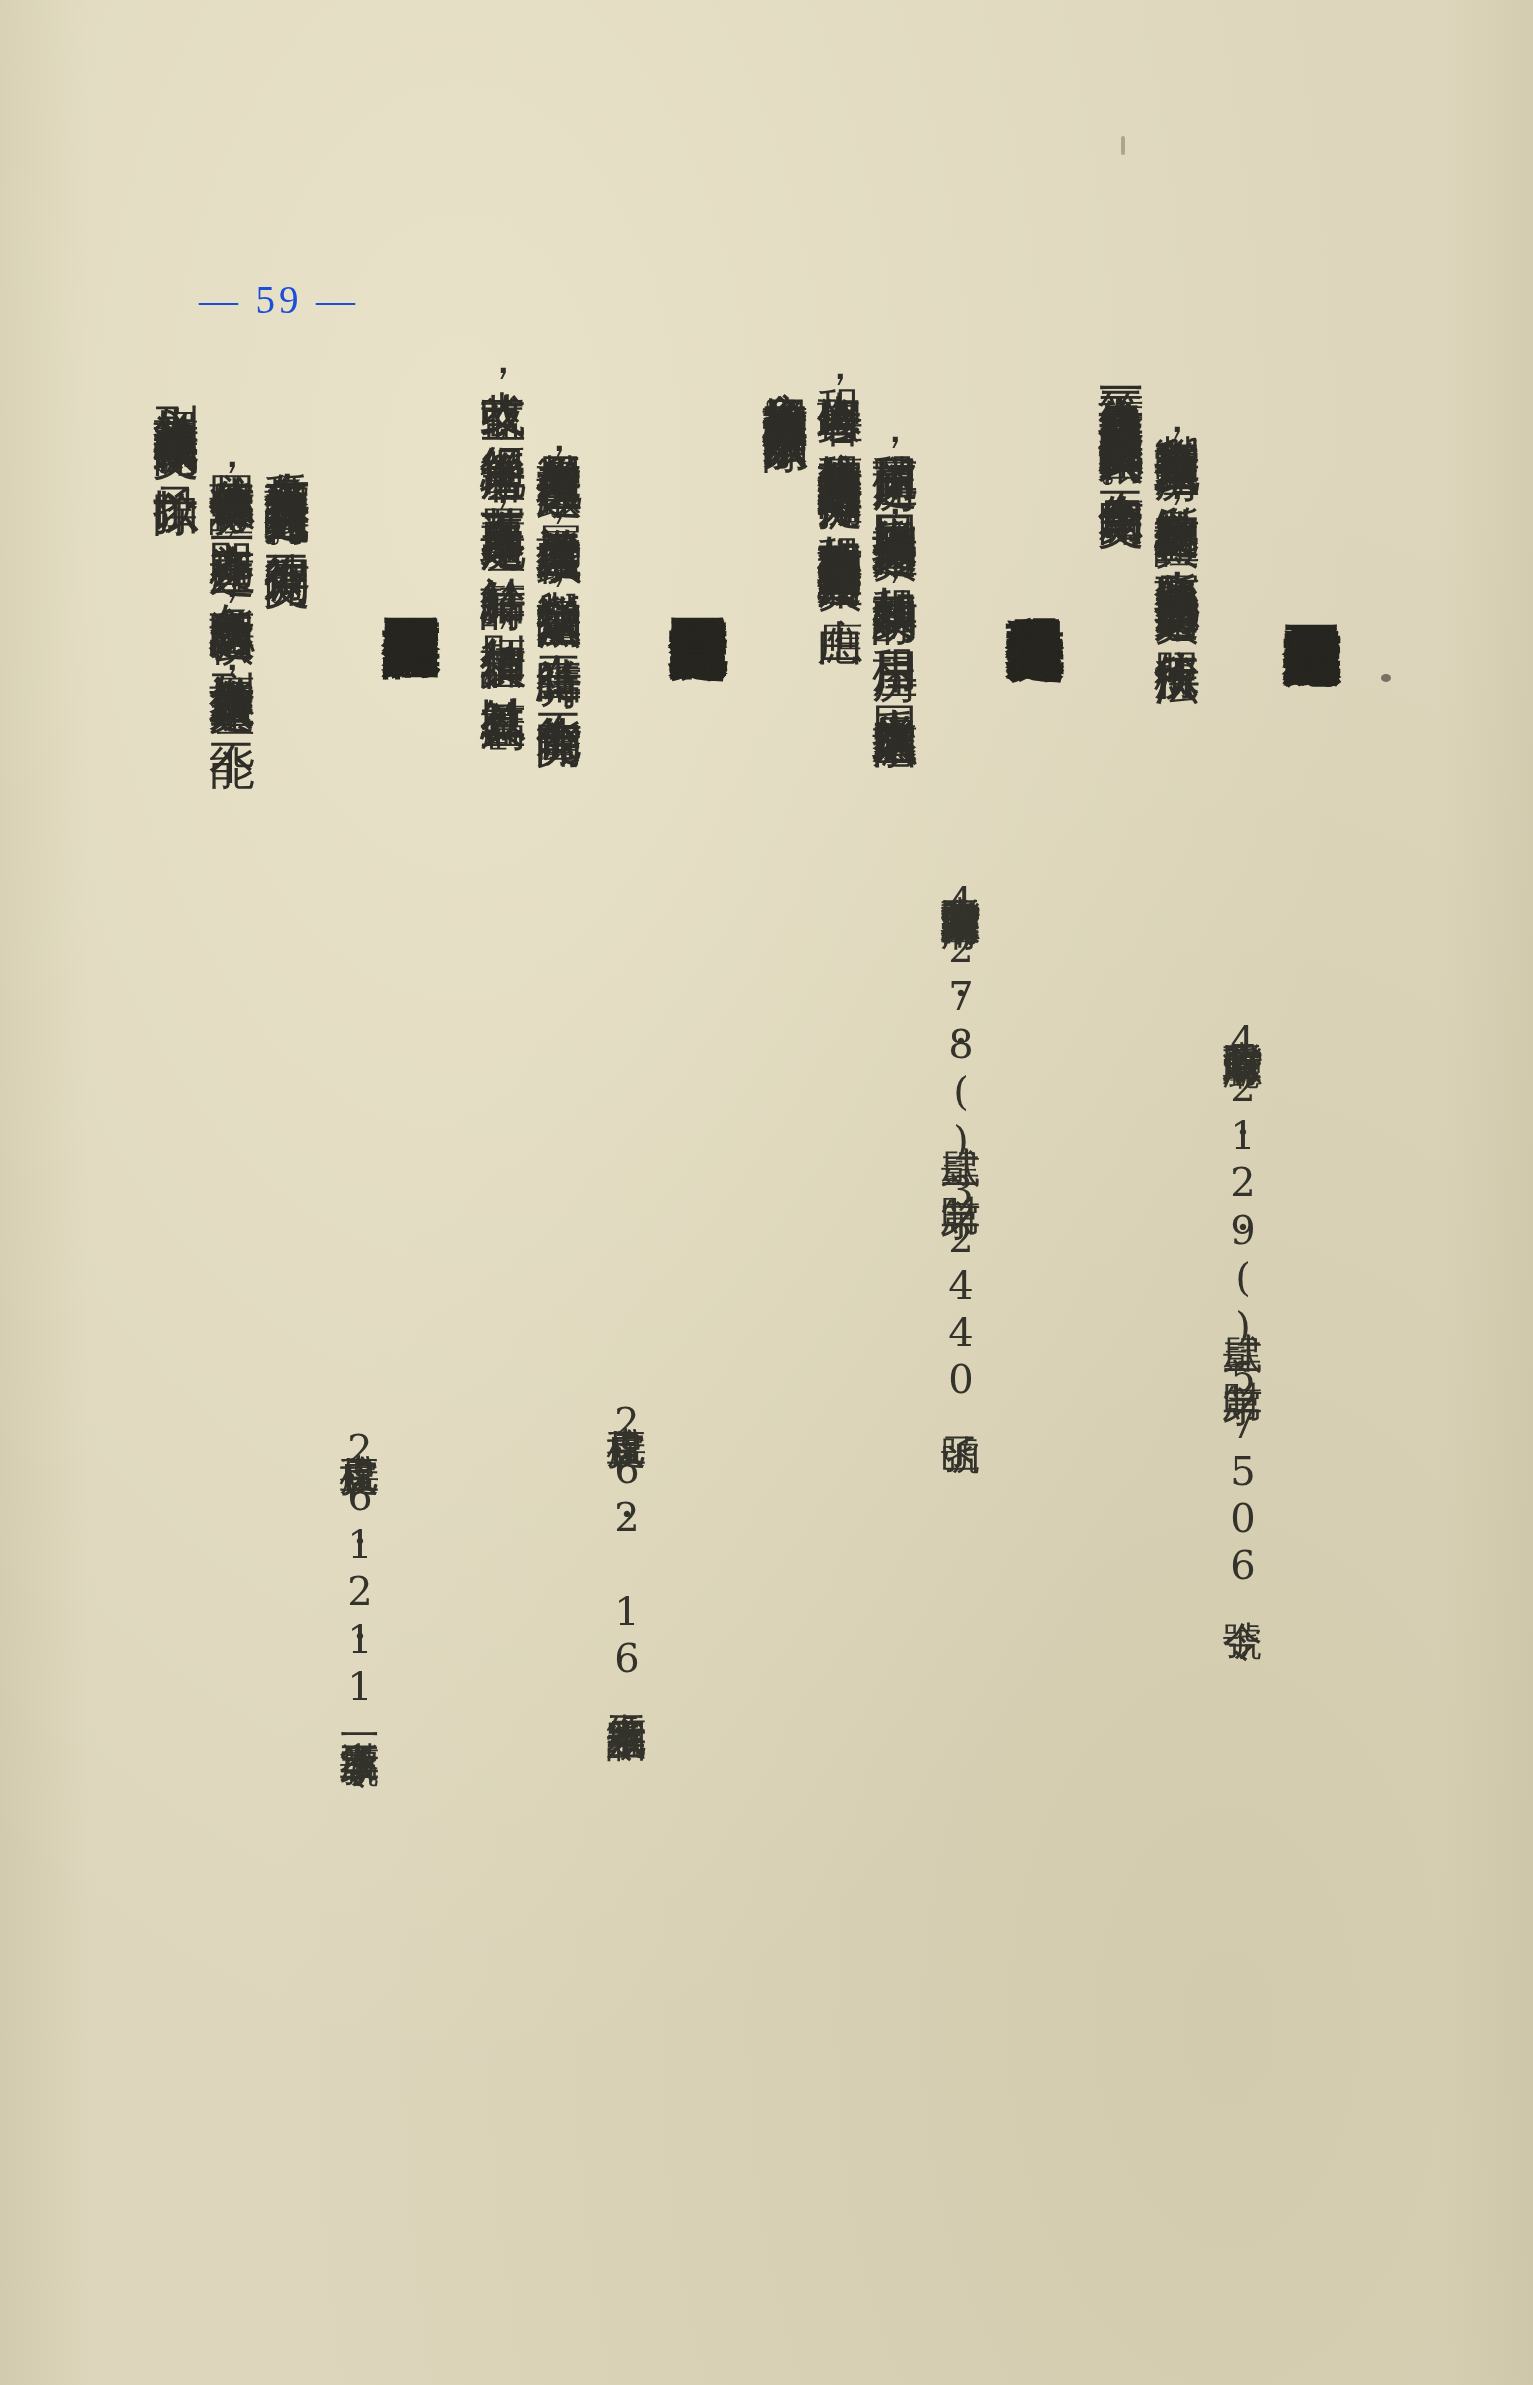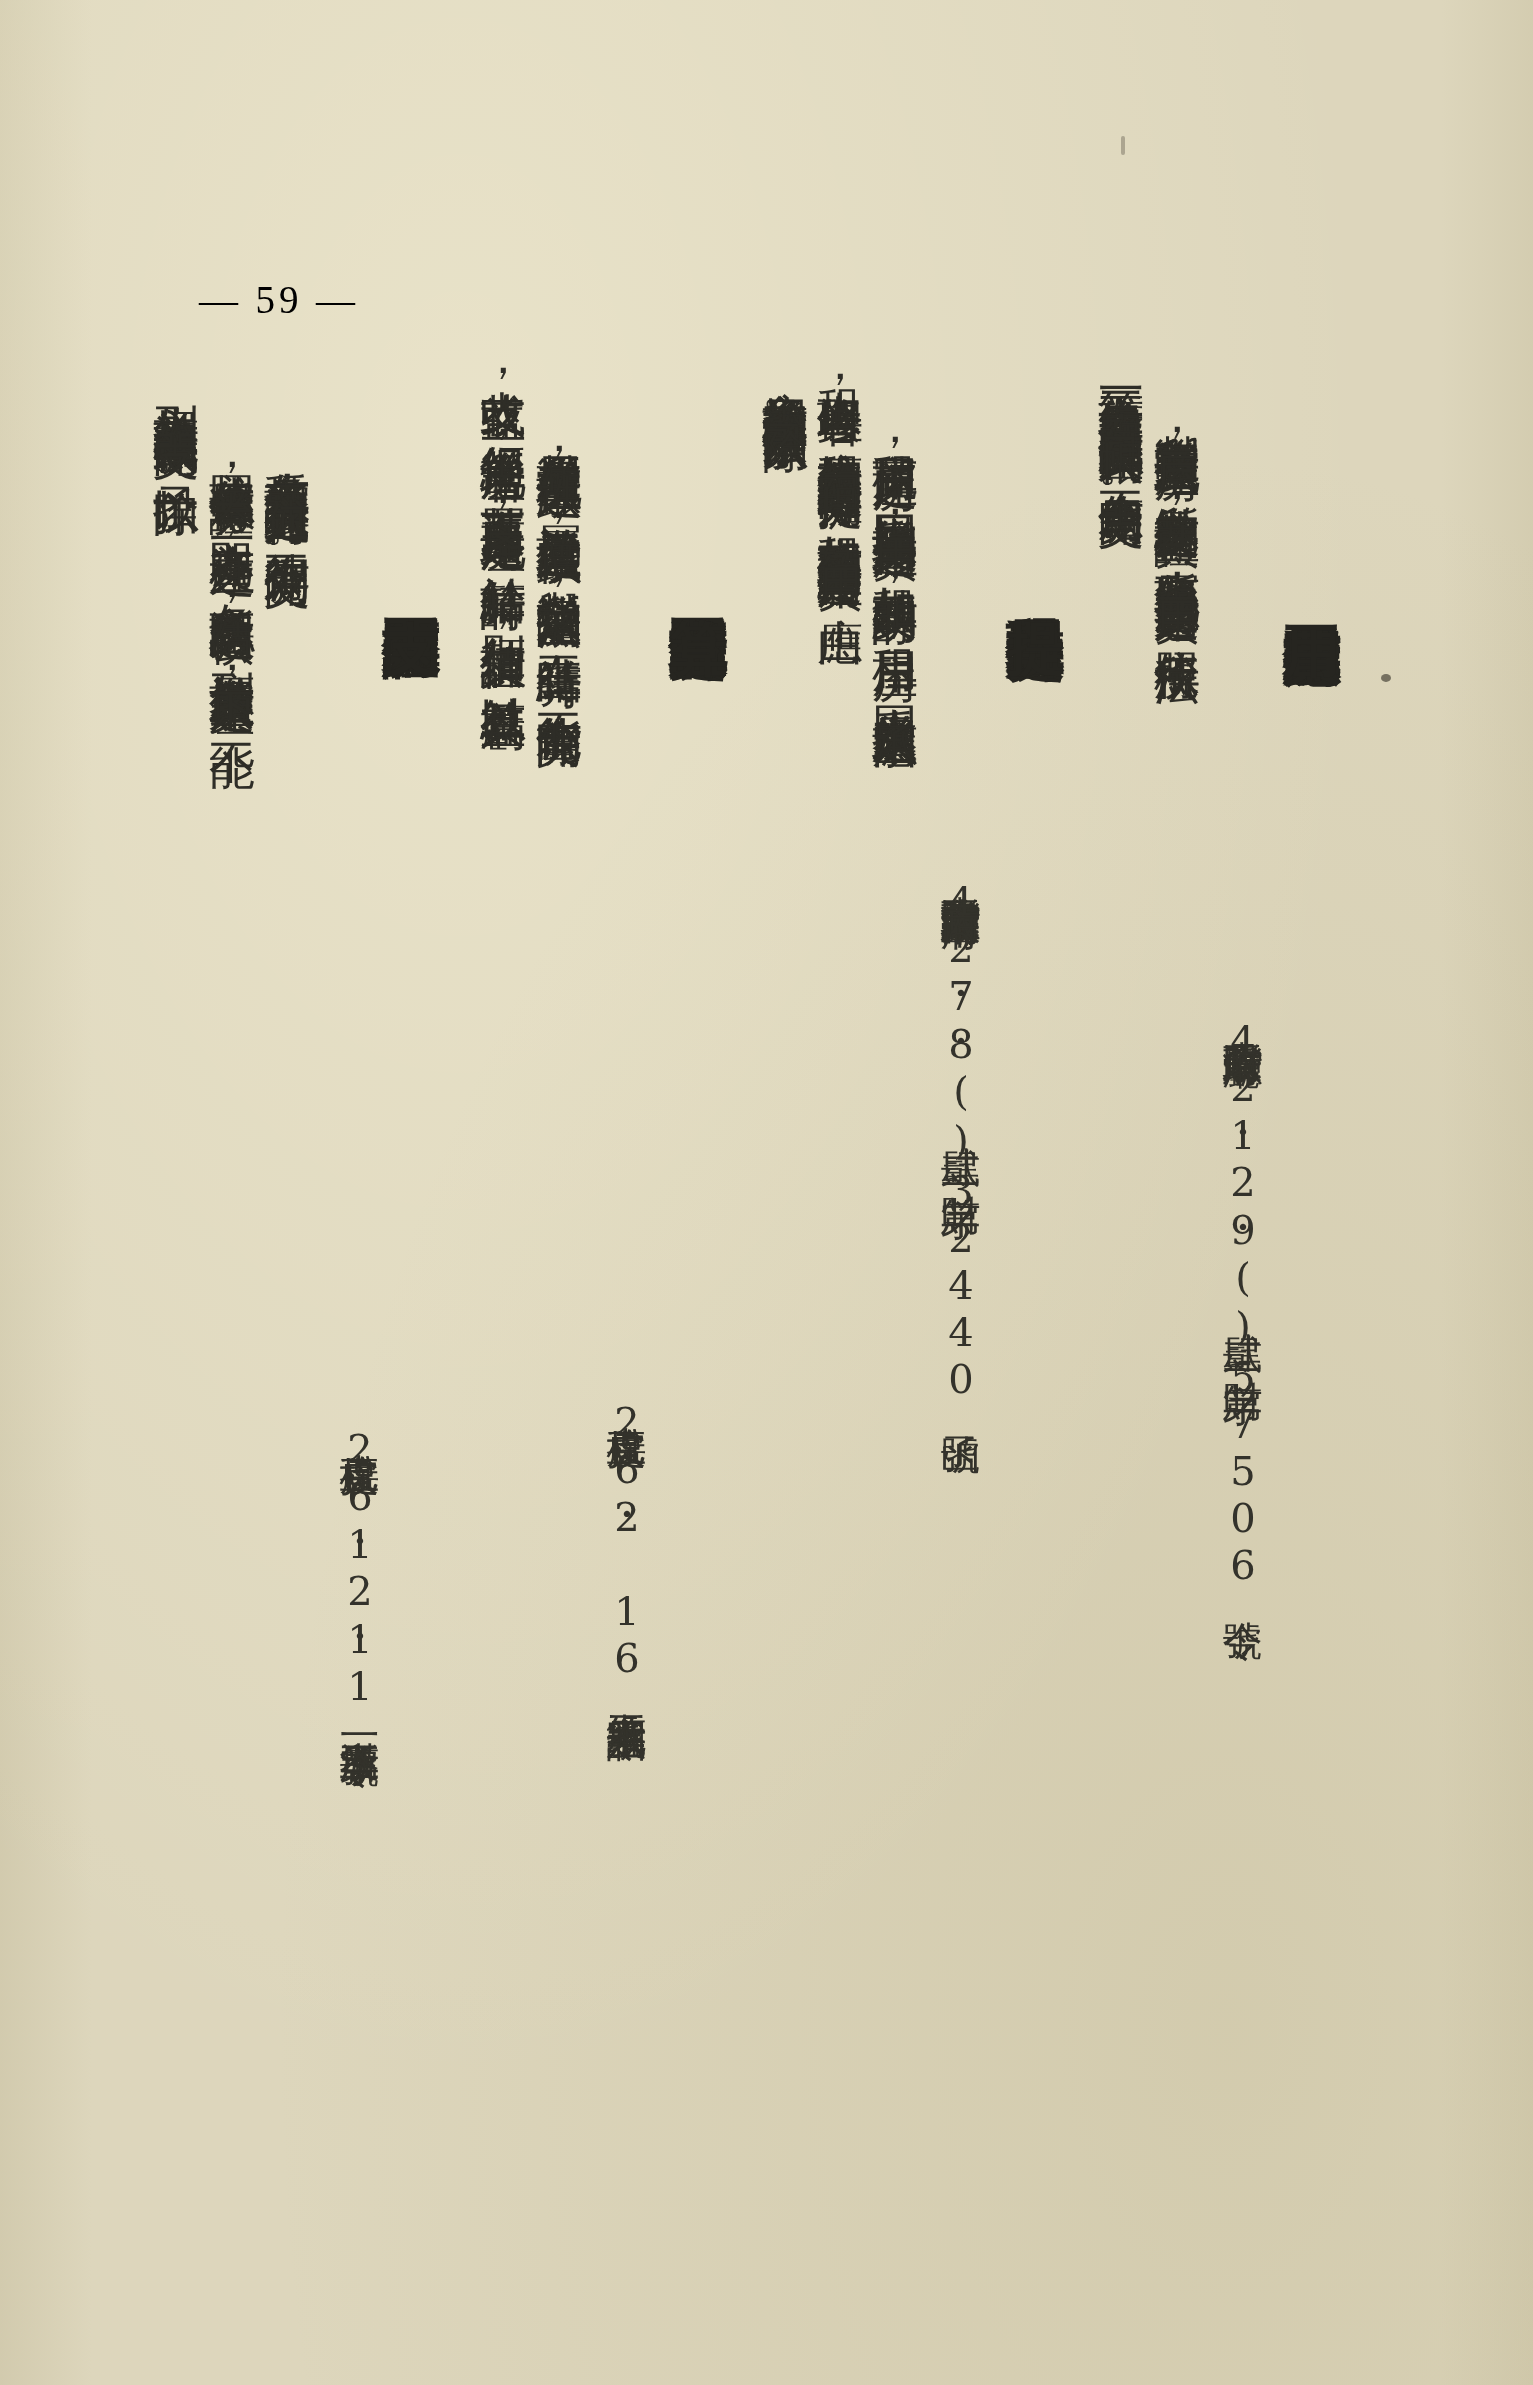--- a/index.html
+++ b/index.html
@@ -19,21 +19,21 @@
       font-family: "DejaVu Serif", "Liberation Serif", serif;
       color: #2b2a24;
     }
     .page-number {
       position: absolute;
       left: 199px;
       top: 277px;
       font-family: "Liberation Serif", "DejaVu Serif", serif;
       font-size: 39px;
       letter-spacing: 3.9px;
-      color: #000000;
+      color: #1d4ed8;
       white-space: nowrap;
     }
     .col {
       position: absolute;
       writing-mode: vertical-rl;
       text-orientation: upright;
       white-space: nowrap;
       line-height: 1;
     }
     .title {

